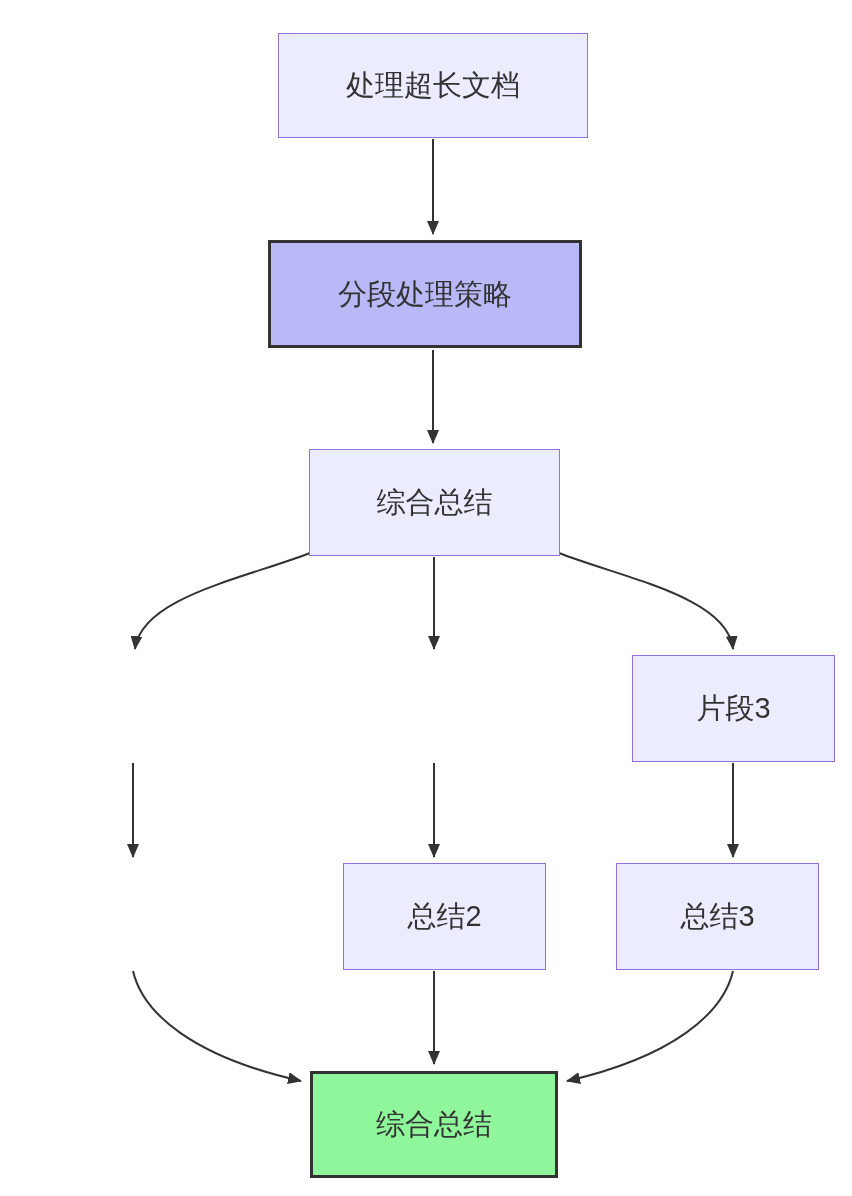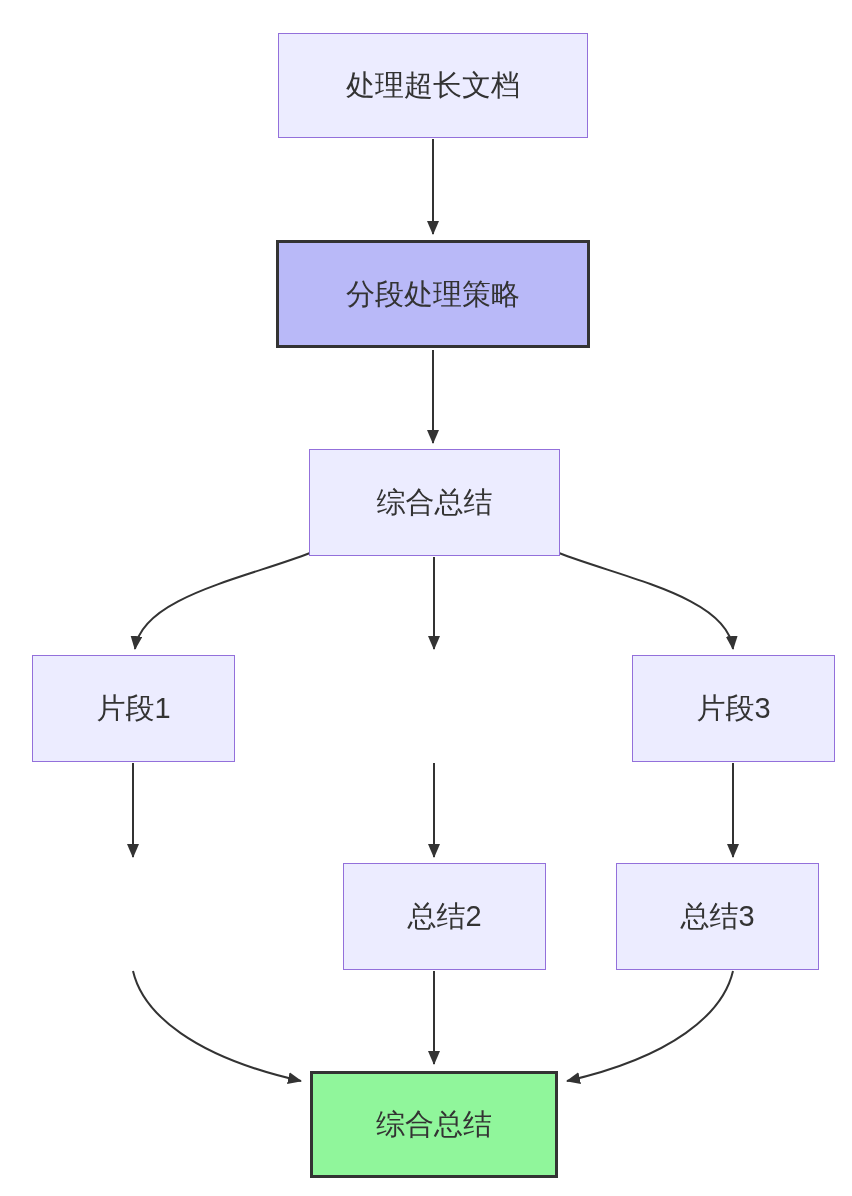--- a/index.html
+++ b/index.html
@@ -73,31 +73,28 @@
     <path class="edge" d="M 733 763 L 733 857" marker-end="url(#arrow)"></path>
     <path class="edge" d="M 133 971 C 143 1014, 194 1057, 301 1081" marker-end="url(#arrow)"></path>
     <path class="edge" d="M 434 971 L 434 1064" marker-end="url(#arrow)"></path>
     <path class="edge" d="M 733 971 C 723 1014, 672 1057, 567 1081" marker-end="url(#arrow)"></path>
   </svg>
 
   <div class="node" style="left:278px;top:33px;width:310px;height:105px">
     <span>处理超长文档</span>
   </div>
 
-  <div class="node emphasis" style="left:276px;top:240px;width:314px;height:108px">
+  <div class="node emphasis" style="left:268px;top:240px;width:314px;height:108px">
     <span>分段处理策略</span>
   </div>
 
   <div class="node" style="left:309px;top:449px;width:251px;height:107px">
     <span>综合总结</span>
   </div>
 
-  <div class="node" style="left:32px;top:655px;width:203px;height:107px">
-    <span>片段1</span>
-  </div>
 
 
   <div class="node" style="left:632px;top:655px;width:203px;height:107px">
     <span>片段3</span>
   </div>
 
 
   <div class="node" style="left:343px;top:863px;width:203px;height:107px">
     <span>总结2</span>
   </div>

